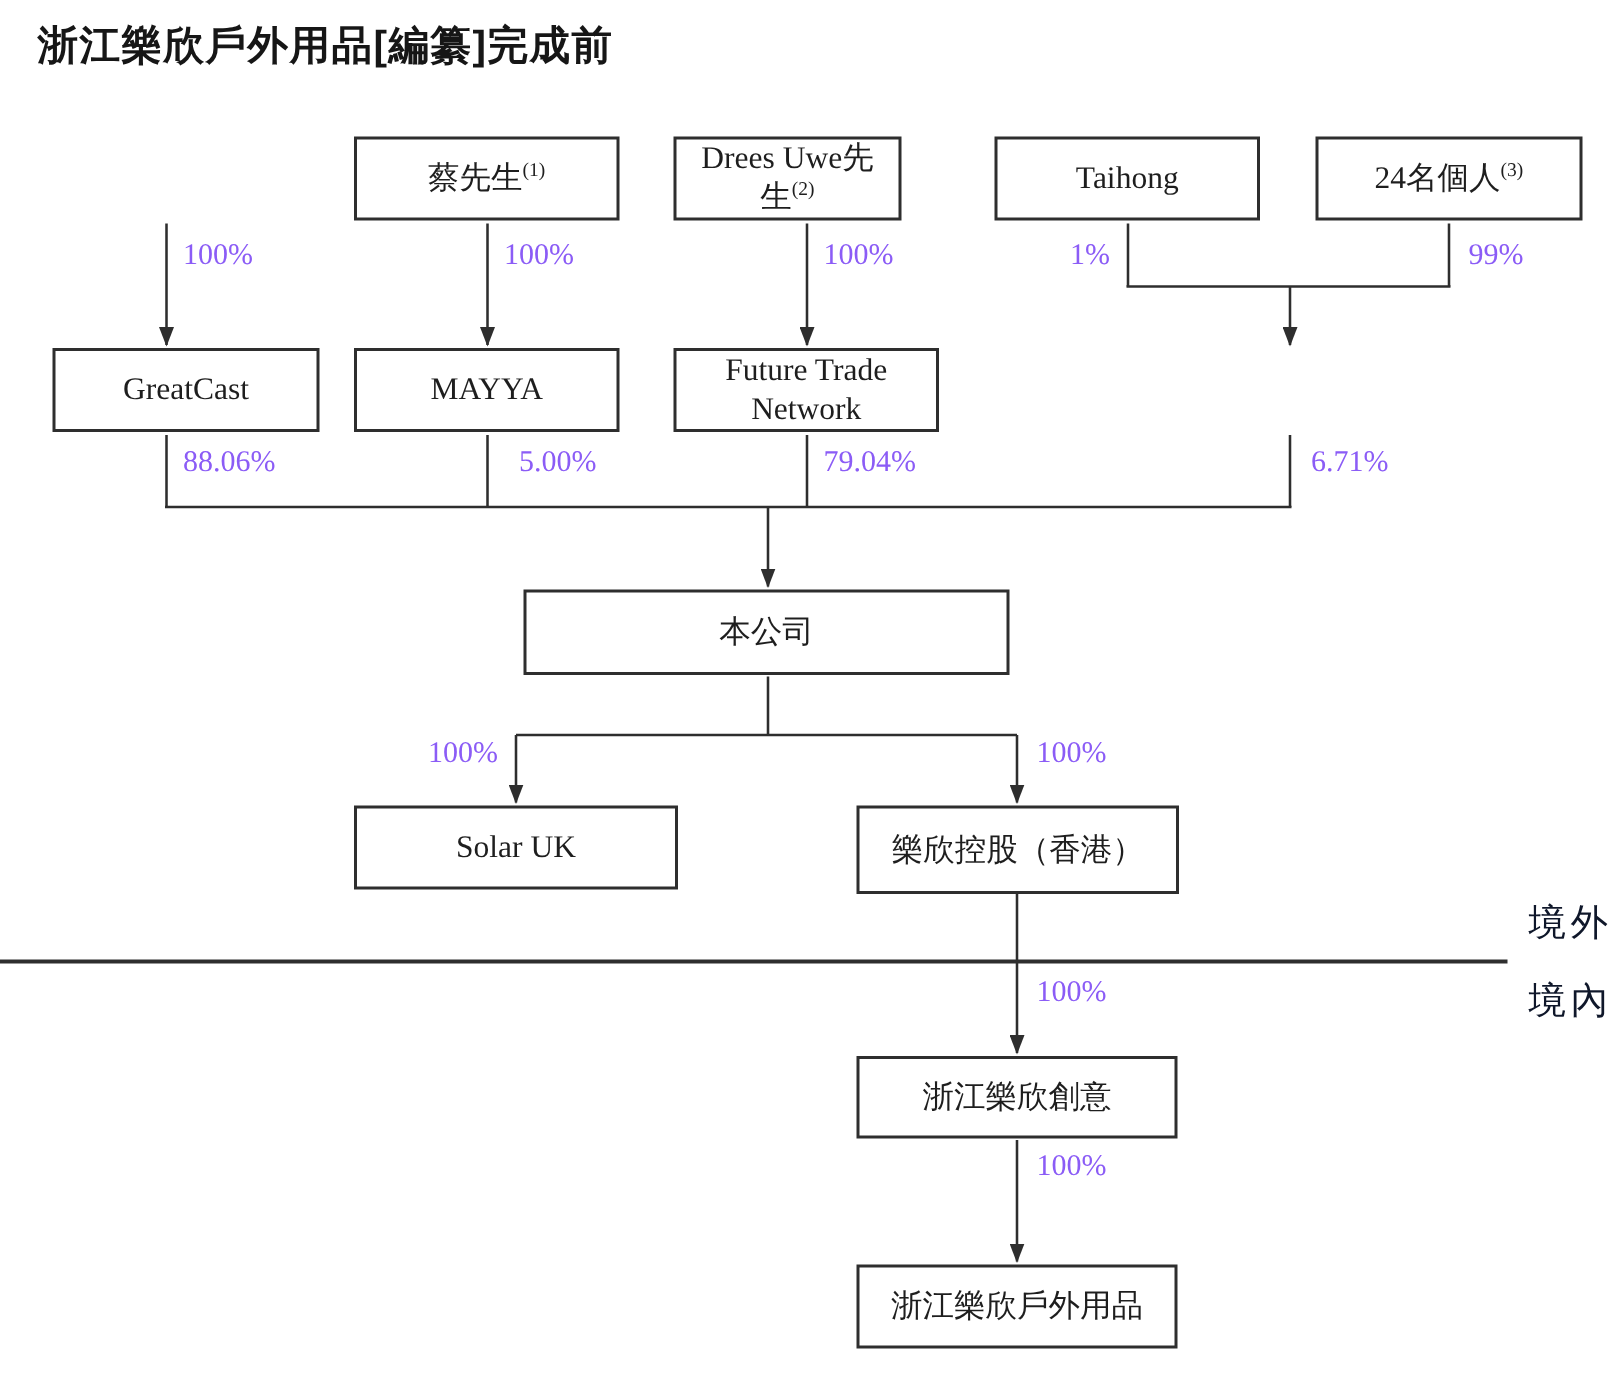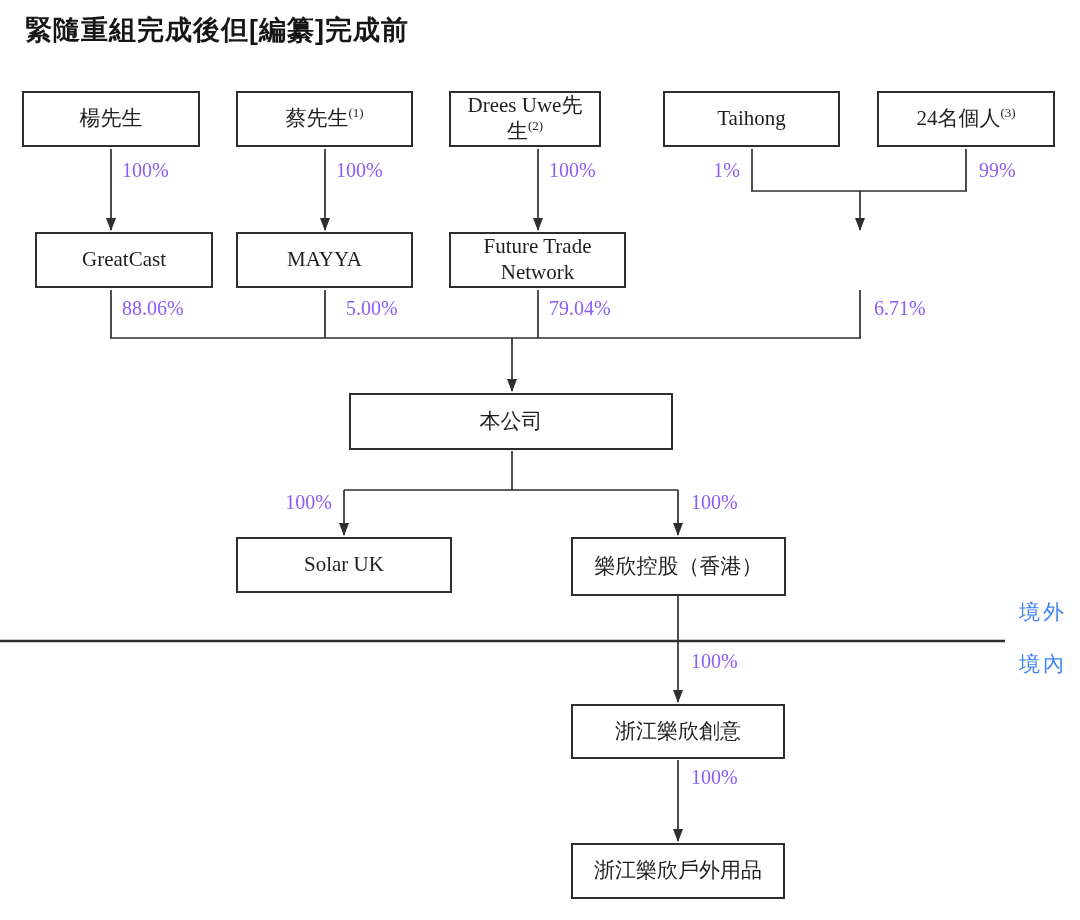--- a/index.html
+++ b/index.html
@@ -40,24 +40,24 @@
   .node sup { font-size: 13px; line-height: 0; }
   .pct {
     position: absolute;
     font-size: 20px;
     white-space: nowrap;
     color: #8b5cf6;
   }
   .pct.ralign { text-align: right; }
   .region {
     position: absolute;
-    font-size: 21px;
+    font-size: 25px;
     letter-spacing: 3px;
     white-space: nowrap;
-    color: #3b82f6;
+    color: #0f172a;
     text-align: right;
   }
   
   #n-yang        { left: 22px;  top: 91px;  width: 178px; height: 56px; }
   #n-cai         { left: 236px; top: 91px;  width: 177px; height: 56px; }
   #n-drees       { left: 449px; top: 91px;  width: 152px; height: 56px; }
   #n-taihong     { left: 663px; top: 91px;  width: 177px; height: 56px; }
   #n-individuals { left: 877px; top: 91px;  width: 178px; height: 56px; }
   #n-greatcast   { left: 22px;  top: 232px; width: 178px; height: 56px; margin-left: 13px; }
   #n-mayya       { left: 236px; top: 232px; width: 177px; height: 56px; }
@@ -83,21 +83,21 @@
   #p-e12 { left: 691px; top: 650px; }
   #p-e13 { left: 691px; top: 766px; }
   #r-offshore { left: 1019px; top: 598px; }
   #r-onshore  { left: 1019px; top: 650px; }
 </style>
 </head>
 <body>
 
 <div id="canvas">
 
-  <div id="title">緊隨重組完成後但[編纂]完成前</div>
+  <div id="title">浙江樂欣戶外用品[編纂]完成前</div>
 
   <svg id="wires" width="1080" height="920" viewBox="0 0 1080 920">
     <defs>
       <marker id="ah" viewBox="0 0 13 10" markerUnits="userSpaceOnUse" markerWidth="13" markerHeight="10" refX="12" refY="5" orient="auto">
         <path d="M0,0 L13,5 L0,10 Z" fill="#2e2e2e"></path>
       </marker>
     </defs>
     <g stroke="#2e2e2e" stroke-width="1.7" fill="none">
       <line x1="111" y1="149" x2="111" y2="230" marker-end="url(#ah)"></line>
       <line x1="325" y1="149" x2="325" y2="230" marker-end="url(#ah)"></line>
@@ -115,23 +115,20 @@
       <line x1="512" y1="451" x2="512" y2="490"></line>
       <line x1="344" y1="490" x2="678" y2="490"></line>
       <line x1="344" y1="490" x2="344" y2="535" marker-end="url(#ah)"></line>
       <line x1="678" y1="490" x2="678" y2="535" marker-end="url(#ah)"></line>
       <line x1="678" y1="594" x2="678" y2="702" marker-end="url(#ah)"></line>
       <line x1="678" y1="760" x2="678" y2="841" marker-end="url(#ah)"></line>
       <line x1="0" y1="641" x2="1005" y2="641" stroke-width="2.6"></line>
     </g>
   </svg>
 
-  <div class="node" id="n-yang">
-    <span><span>楊先生</span><sup></sup></span>
-  </div>
   <div class="node" id="n-cai">
     <span><span>蔡先生</span><sup>(1)</sup></span>
   </div>
   <div class="node" id="n-drees">
     <span><span>Drees Uwe先生</span><sup>(2)</sup></span>
   </div>
   <div class="node" id="n-taihong">
     <span><span>Taihong</span><sup></sup></span>
   </div>
   <div class="node" id="n-individuals">

